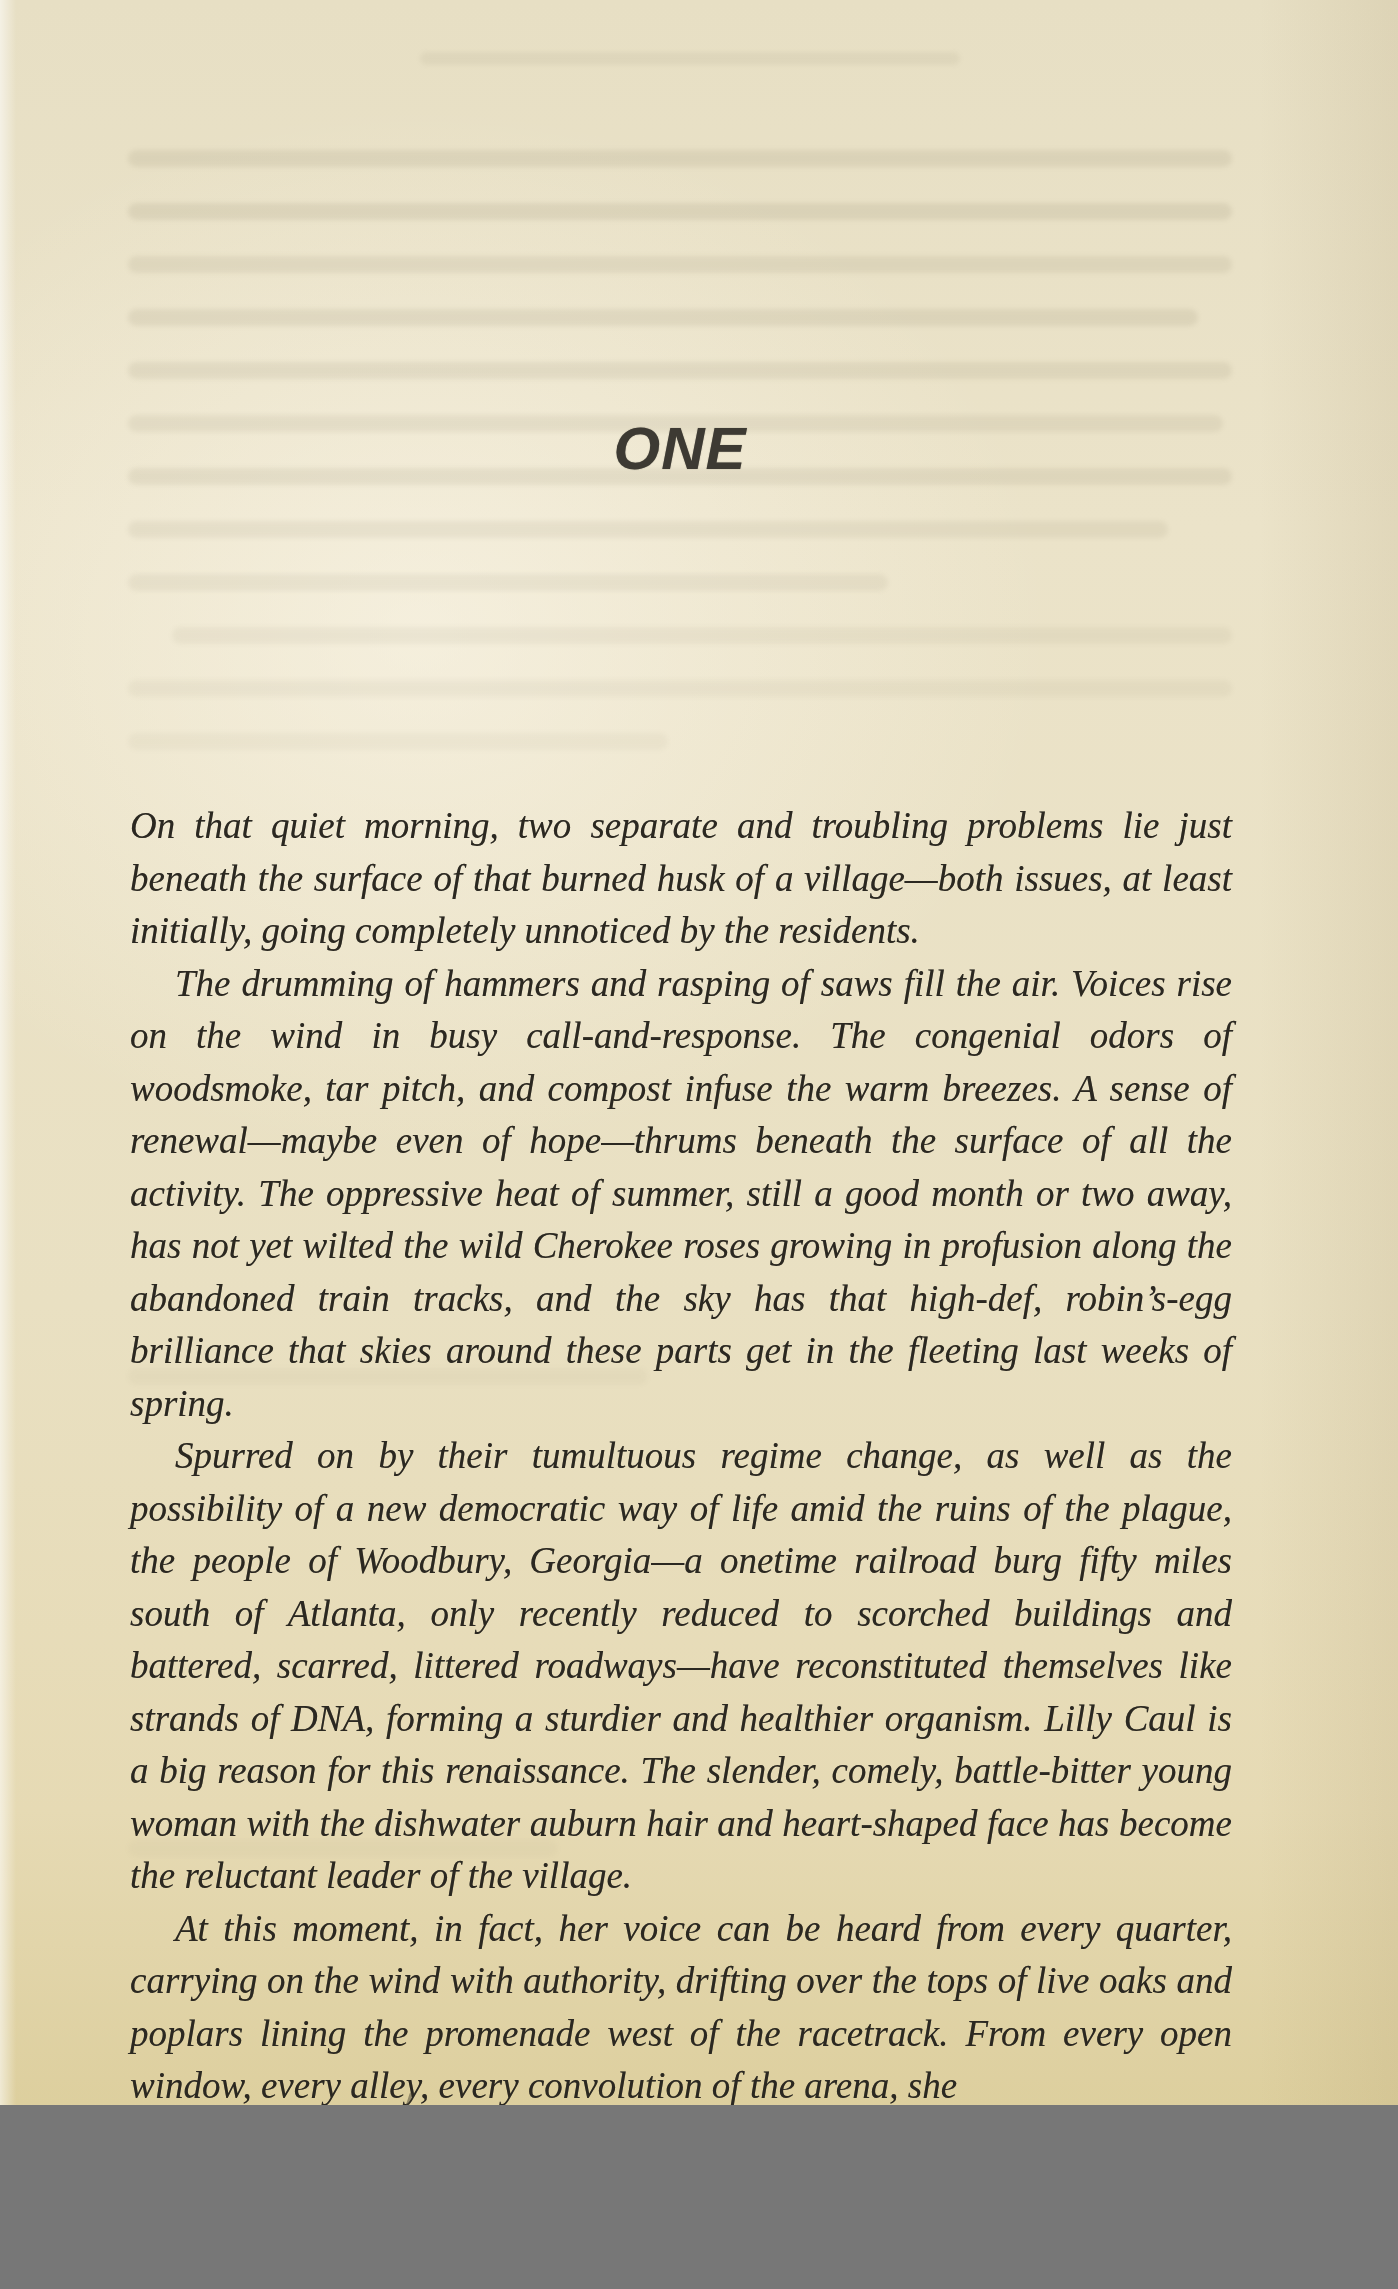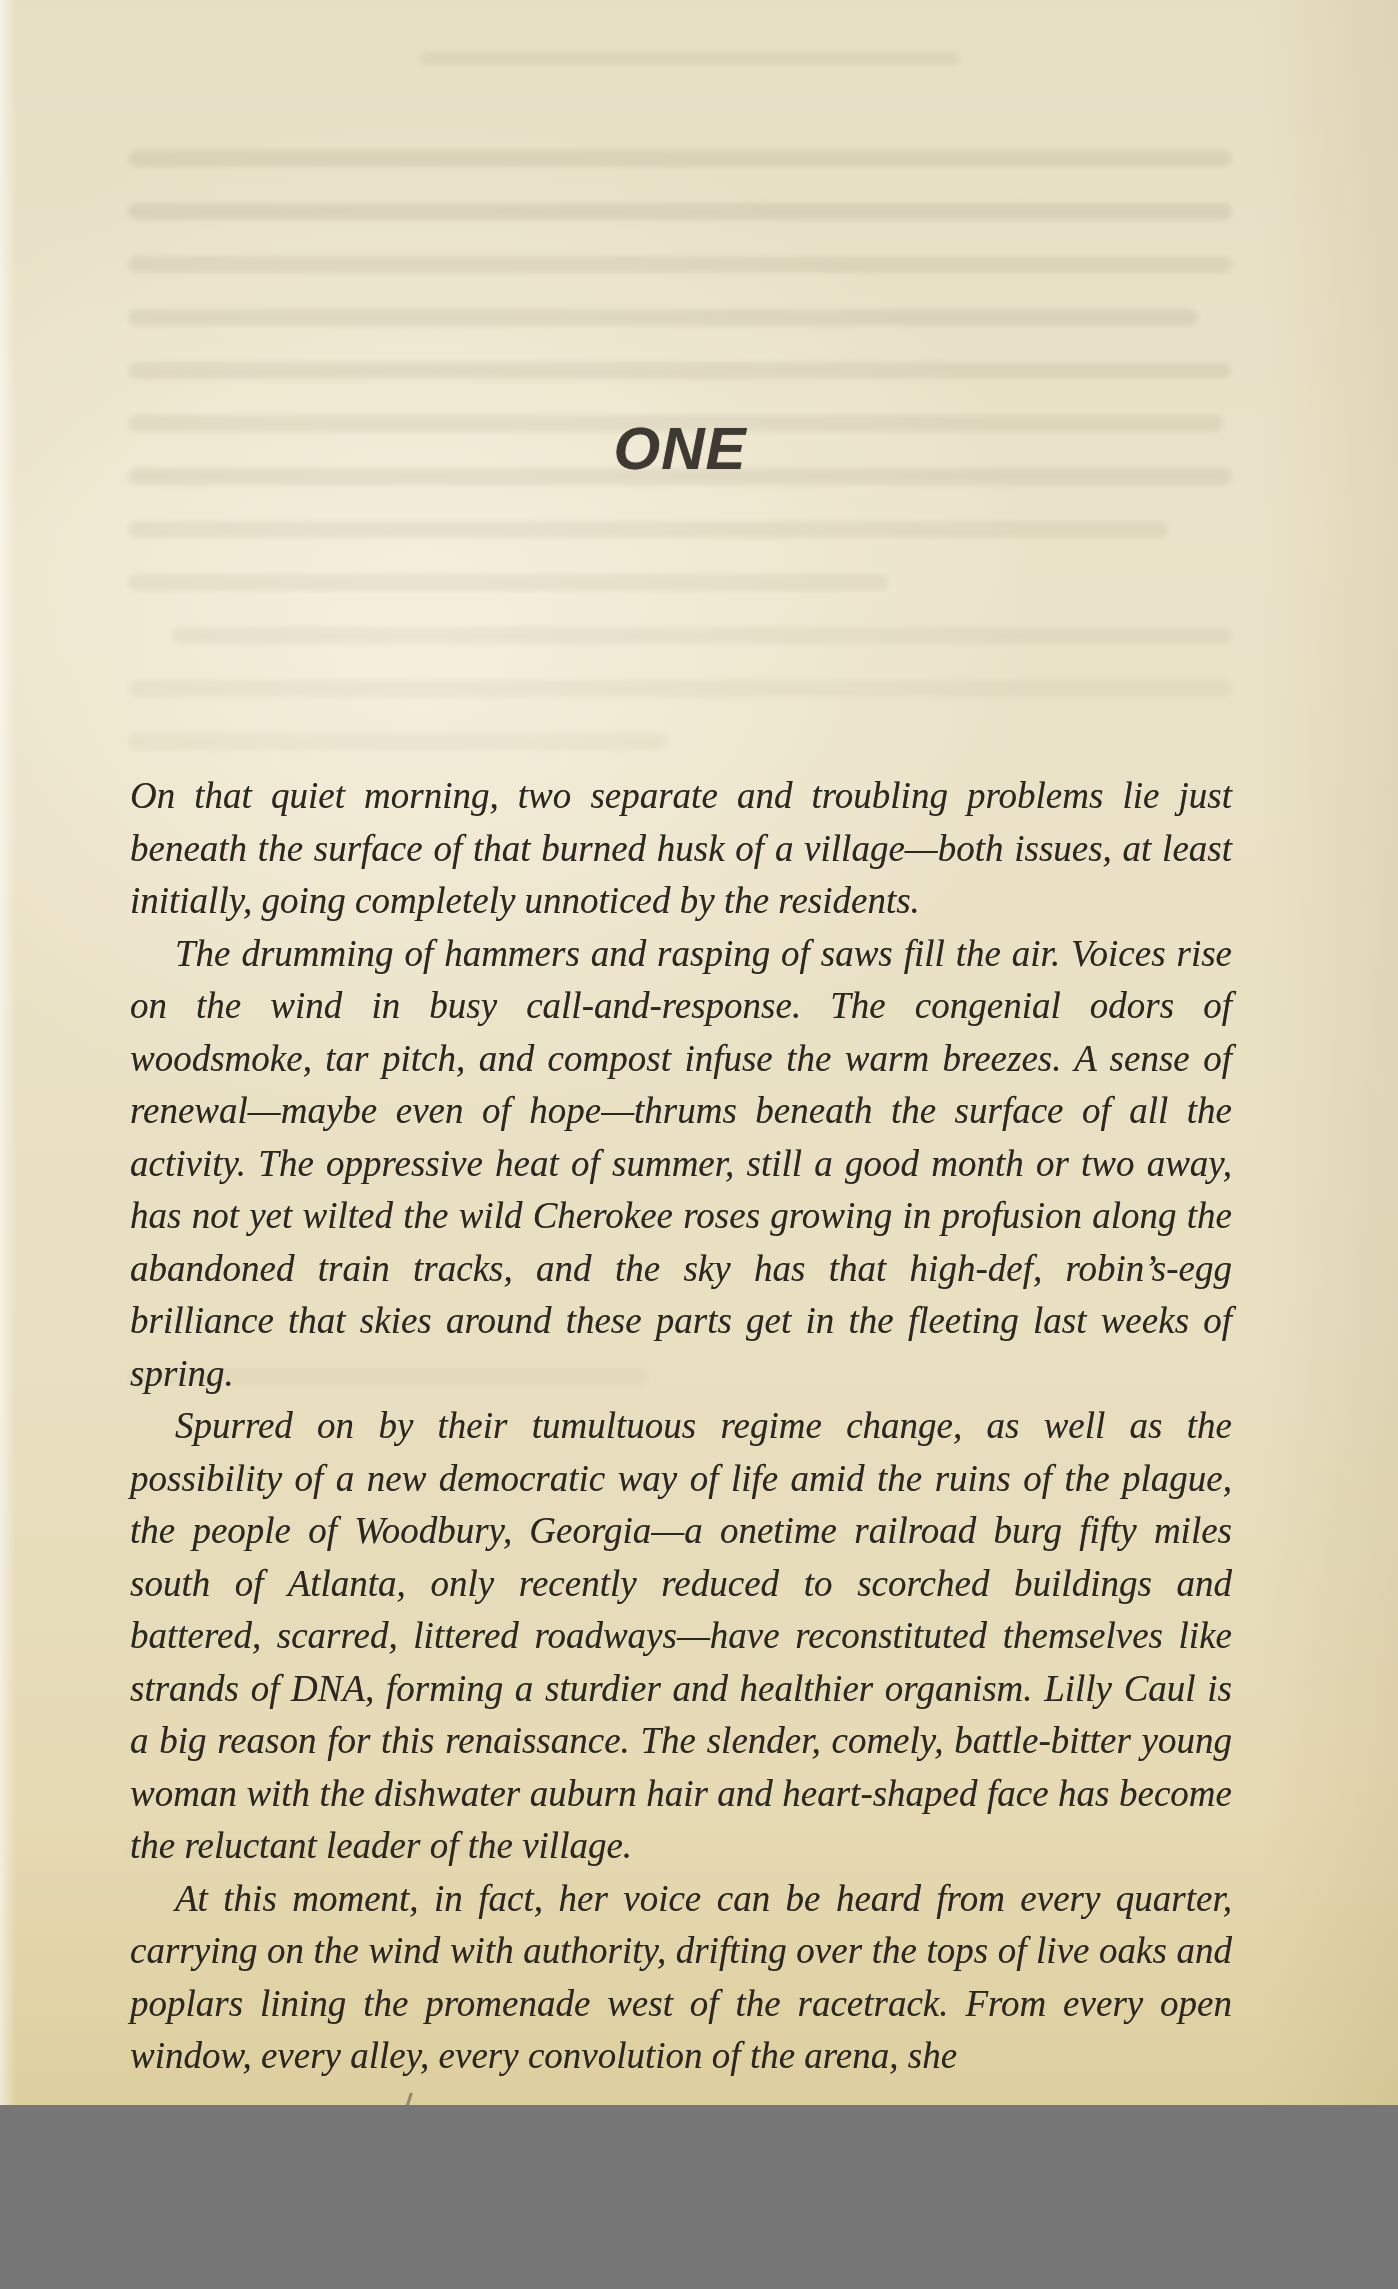--- a/index.html
+++ b/index.html
@@ -40,21 +40,21 @@
     text-align:center;
     font-family:"Liberation Sans", sans-serif;
     font-weight:900;
     font-size:60px;
     letter-spacing:1px;
     color:var(--heading-ink);
     text-shadow:0 0 1px rgba(60,56,46,.55);
   }
   .text-block{
     position:absolute;
-    top:770px;left:130px;width:1102px;
+    top:800px;left:130px;width:1102px;
     font-size:37px;
     line-height:52.5px;
     text-align:justify;
     color:var(--ink);
     text-shadow:0 0 .6px rgba(43,40,33,.45);
   }
   .text-block p{margin:0;text-indent:45px;}
   .text-block p.first{text-indent:0;}
   .speck{position:absolute;background:#57503c;border-radius:50%;}
   .stray-mark{

